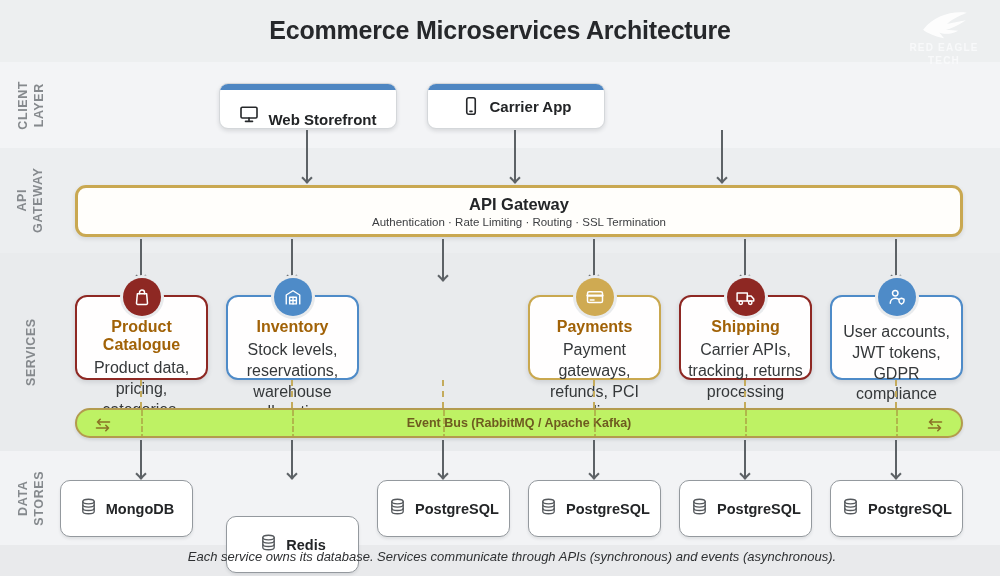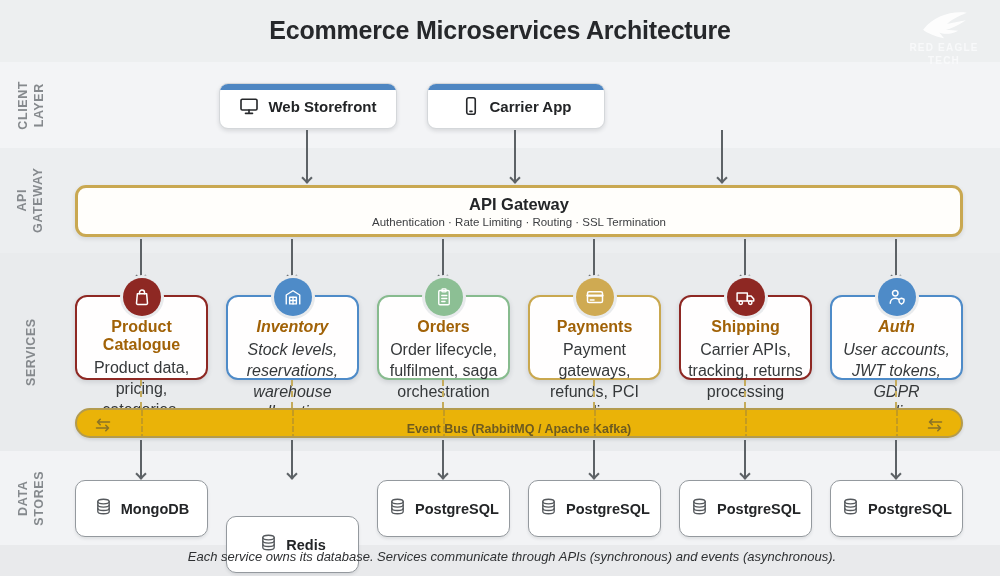--- a/index.html
+++ b/index.html
@@ -44,28 +44,28 @@
 
   
   .svc { position:absolute; top:295px; width:133px; height:85px; background:#fffefe;
     border-radius:12px; box-shadow:0 2px 5px rgba(40,50,60,.15); text-align:center; padding-top:21px; }
   .svc .badge { position:absolute; top:-19px; left:50%; margin-left:-19px; width:38px; height:38px;
     border-radius:50%; display:flex; align-items:center; justify-content:center;
     box-shadow:0 0 0 3px #e9ebed; }
   .svc .t { font-size:16px; font-weight:700; color:#a16207; }
   .svc .d { font-size:16px; line-height:1.3; color:#35383a; margin-top:4px; padding:0 3px; }
   .red   { border:2.5px solid #8e2823; } .red .badge   { background:#8e2823; }
-  .blue  { border:2.5px solid #4e8bc8;font-style:italic; } .blue .badge  { background:#4e8bc8; }
+  .blue  { border:2.5px solid #4e8bc8; } .blue .badge  { background:#4e8bc8; }
   .green { border:2.5px solid #87bb8e; } .green .badge { background:#8cbf94; }
   .gold  { border:2.5px solid #c9a84f; } .gold .badge  { background:#cfaa52; }
 
   
-  .bus { position:absolute; left:75px; top:408px; width:888px; height:30px; background:#eab308;
+  .bus { position:absolute; left:75px; top:408px; width:888px; height:30px; background:#bef264;
     border:2px solid #b39b4e; border-radius:15px; box-shadow:0 2px 3px rgba(40,50,60,.12);
-    display:flex; align-items:flex-end; justify-content:center; overflow:hidden; }
+    display:flex; align-items:center; justify-content:center; overflow:hidden; }
   .bus .lbl { font-size:12.5px; font-weight:700; color:#6e5b20; }
   .bus .swap { position:absolute; top:6px; }
   .bus .swap.l { left:16px; } .bus .swap.r { right:16px; }
   .bus .dash-in { position:absolute; top:0; height:30px; width:0; border-left:2px dashed rgba(164,135,55,.55); }
 
   
   .db { position:absolute; top:480px; width:133px; height:57px; background:#fff;
     border:1.5px solid #94999e; border-radius:10px; box-shadow:0 2px 3px rgba(40,50,60,.10);
     display:flex; align-items:center; justify-content:center; gap:8px; }
   .db .lbl { font-size:14.5px; font-weight:700; color:#232527; }
@@ -111,21 +111,21 @@
 GATEWAY</span>
     </div>
   <div class="rail" style="top:253px;height:198px;">
       <span>SERVICES</span>
     </div>
   <div class="rail" style="top:451px;height:94px;">
       <span>DATA
 STORES</span>
     </div>
 
-  <div class="client-box" style="left:219px;">
+  <div class="client-box" style="left:219px;align-items:flex-end;">
     <div class="accent"></div>
     <span>
       <svg width="20" height="20" viewBox="0 0 16 16" fill="none" stroke="#26282b" stroke-width="1.3" stroke-linecap="round" stroke-linejoin="round">
         <rect x="1.6" y="2.6" width="12.8" height="8.6" rx="1"></rect>
           <path d="M8 11.2v2.3M5.2 13.9h5.6"></path>
       </svg>
     </span>
     <span class="lbl">Web Storefront</span>
   </div>
   <div class="client-box" style="left:427px;">
@@ -187,31 +187,20 @@
     <div class="badge">
       <svg width="20" height="20" viewBox="0 0 16 16" fill="none" stroke="#ffffff" stroke-width="1.1" stroke-linecap="round" stroke-linejoin="round">
         <path d="M2.6 13.5V6.4L8 3l5.4 3.4v7.1"></path>
           <rect x="5.3" y="8.2" width="5.4" height="5.3"></rect>
           <path d="M8 8.2v5.3M5.3 10.8h5.4"></path>
       </svg>
     </div>
     <div class="t">Inventory</div>
     <div class="d">Stock levels, reservations, warehouse allocation</div>
   </div>
-  <div class="svc green" style="left:377px;">
-    <div class="badge">
-      <svg width="20" height="20" viewBox="0 0 16 16" fill="none" stroke="#ffffff" stroke-width="1.1" stroke-linecap="round" stroke-linejoin="round">
-        <rect x="3.8" y="2.8" width="8.4" height="11.4" rx="1"></rect>
-          <rect x="6.4" y="1.5" width="3.2" height="2.4" rx="0.6"></rect>
-        <path d="M6.2 6.8h4M6.2 9.2h4M6.2 11.6h2.6"></path>
-      </svg>
-    </div>
-    <div class="t">Orders</div>
-    <div class="d">Order lifecycle, fulfilment, saga orchestration</div>
-  </div>
   <div class="svc red" style="left:679px;">
     <div class="badge">
       <svg width="21" height="21" viewBox="0 0 16 16" fill="none" stroke="#ffffff" stroke-width="1.1" stroke-linecap="round" stroke-linejoin="round">
         <rect x="1.6" y="4.6" width="7.8" height="6"></rect>
           <path d="M9.4 6.8h2.9l2 2.4v1.4h-4.9z"></path>
         <circle cx="4.4" cy="12" r="1.3"></circle>
           <circle cx="11.6" cy="12" r="1.3"></circle>
       </svg>
     </div>
     <div class="t">Shipping</div>
@@ -229,21 +218,20 @@
     <div class="d">Payment gateways, refunds, PCI compliance</div>
   </div>
   <div class="svc blue" style="left:830px;">
     <div class="badge">
       <svg width="20" height="20" viewBox="0 0 16 16" fill="none" stroke="#ffffff" stroke-width="1.2" stroke-linecap="round" stroke-linejoin="round">
         <circle cx="6.6" cy="5" r="2.2"></circle>
           <path d="M2.6 13c0-2.6 1.9-4.1 4-4.1 1 0 1.9.3 2.6.9"></path>
         <path d="M11.6 9l2 .8v1.4c0 1.2-.8 2-2 2.5-1.2-.5-2-1.3-2-2.5V9.8z"></path>
       </svg>
     </div>
-    <div class="t">Auth</div>
     <div class="d">User accounts, JWT tokens, GDPR compliance</div>
   </div>
 
   <div class="dashline" style="left:140px;top:380px;height:28px;"></div>
   <div class="dashline" style="left:291px;top:380px;height:28px;"></div>
   <div class="dashline" style="left:442px;top:380px;height:28px;"></div>
   <div class="dashline" style="left:593px;top:380px;height:28px;"></div>
   <div class="dashline" style="left:744px;top:380px;height:28px;"></div>
   <div class="dashline" style="left:895px;top:380px;height:28px;"></div>
 
@@ -281,21 +269,21 @@
   <div class="vline" style="left:593px;top:440px;height:37px;">
       <i class="chev"></i>
     </div>
   <div class="vline" style="left:744px;top:440px;height:37px;">
       <i class="chev"></i>
     </div>
   <div class="vline" style="left:895px;top:440px;height:37px;">
       <i class="chev"></i>
     </div>
 
-  <div class="db" style="left:75px;">
+  <div class="db" style="left:60px;">
     <span><svg width="19" height="19" viewBox="0 0 18 18" fill="none" stroke="#55595d" stroke-width="1.25" stroke-linecap="round">
       <ellipse cx="9" cy="4.3" rx="5.4" ry="2.2"></ellipse>
           <path d="M3.6 4.3v9.4c0 1.2 2.4 2.2 5.4 2.2s5.4-1 5.4-2.2V4.3"></path>
       <path d="M3.6 7.4c0 1.2 2.4 2.2 5.4 2.2s5.4-1 5.4-2.2M3.6 10.6c0 1.2 2.4 2.2 5.4 2.2s5.4-1 5.4-2.2"></path>
         </svg></span>
     <span class="lbl">MongoDB</span>
   </div>
   <div class="db" style="left:226px;margin-top:36px;">
     <span><svg width="19" height="19" viewBox="0 0 18 18" fill="none" stroke="#55595d" stroke-width="1.25" stroke-linecap="round">
       <ellipse cx="9" cy="4.3" rx="5.4" ry="2.2"></ellipse>

